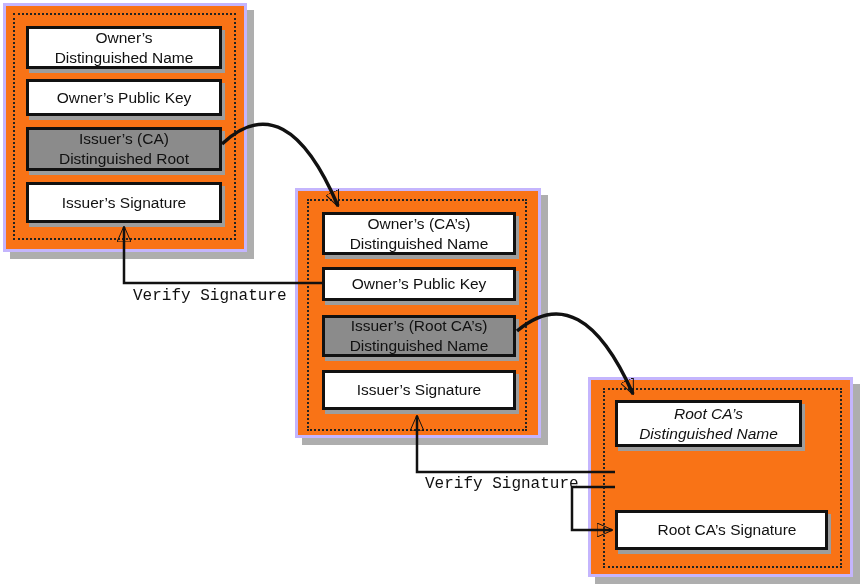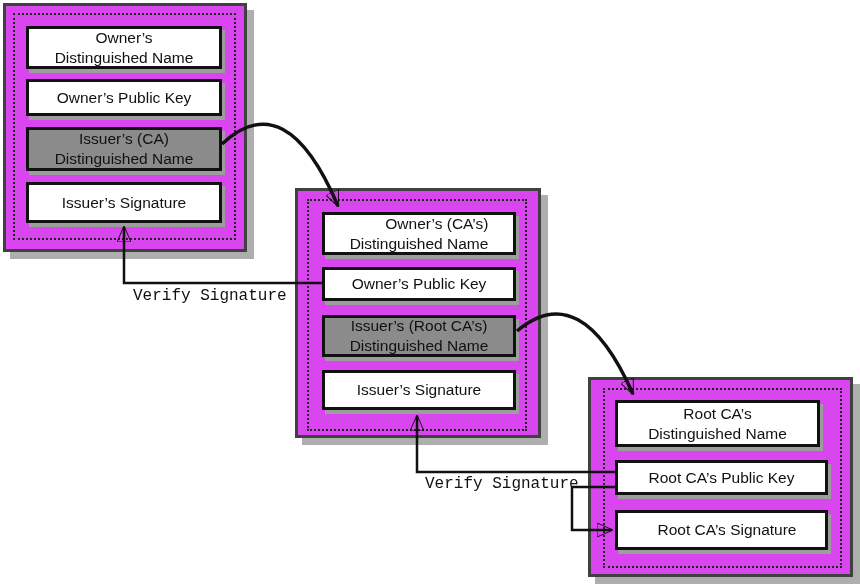--- a/index.html
+++ b/index.html
@@ -6,22 +6,22 @@
   #stage{
     position:relative;
     width:860px;height:584px;
     background:#ffffff;
     font-family:"Liberation Sans","DejaVu Sans",sans-serif;
     color:#111;
     overflow:hidden;
   }
   .cert{
     position:absolute;
-    background:#d946ef;
-    border:3px solid #404040;
+    background:#f97316;
+    border:3px solid #c4b5fd;
     box-shadow:7px 7px 0 #aeaeae;
     box-sizing:border-box;
   }
   .cert-inner{
     position:absolute;
     border:2px dotted #222;
   }
   .field{
     position:absolute;
     background:#ffffff;
@@ -54,39 +54,38 @@
 <body>
 
 <div id="stage">
 
   <div class="cert" style="left:3px;top:3px;width:244px;height:249px;">
     <div class="cert-inner" style="left:7px;top:7px;width:219px;height:223px;"></div>
     <div class="field" style="left:20px;top:20px;width:196px;height:43px;">Owner’s
 Distinguished Name</div>
     <div class="field" style="left:20px;top:73px;width:196px;height:37px;">Owner’s Public Key</div>
     <div class="field shaded" style="left:20px;top:121px;width:196px;height:44px;">Issuer’s (CA)
-Distinguished Name</div>
+Distinguished Root</div>
     <div class="field" style="left:20px;top:176px;width:196px;height:41px;">Issuer’s Signature</div>
   </div>
 
   <div class="cert" style="left:295px;top:188px;width:246px;height:250px;">
     <div class="cert-inner" style="left:9px;top:8px;width:216px;height:228px;"></div>
-    <div class="field" style="left:24px;top:21px;width:194px;height:43px;text-align:right;">Owner’s (CA’s)
+    <div class="field" style="left:24px;top:21px;width:194px;height:43px;">Owner’s (CA’s)
 Distinguished Name</div>
     <div class="field" style="left:24px;top:76px;width:194px;height:34px;">Owner’s Public Key</div>
     <div class="field shaded" style="left:24px;top:124px;width:194px;height:42px;">Issuer’s (Root CA’s)
 Distinguished Name</div>
     <div class="field" style="left:24px;top:179px;width:194px;height:40px;">Issuer’s Signature</div>
   </div>
 
   <div class="cert" style="left:588px;top:377px;width:265px;height:200px;">
     <div class="cert-inner" style="left:12px;top:8px;width:235px;height:176px;"></div>
-    <div class="field" style="left:24px;top:20px;width:205px;height:47px;">Root CA’s
+    <div class="field" style="left:24px;top:20px;width:187px;height:47px;font-style:italic;">Root CA’s
 Distinguished Name</div>
-    <div class="field" style="left:24px;top:80px;width:213px;height:35px;">Root CA’s Public Key</div>
     <div class="field" style="left:24px;top:130px;width:213px;height:40px;padding-left:11px;">Root CA’s Signature</div>
   </div>
 
   <svg class="overlay" width="860" height="584" viewBox="0 0 860 584">
     <defs>
       <marker id="ah" viewBox="0 0 16 14" markerWidth="16" markerHeight="14" refX="15" refY="7" orient="auto" markerUnits="userSpaceOnUse">
         <path d="M0,0 L16,7 L0,14 Z" fill="#111" stroke="none"></path>
       </marker>
     </defs>
     <path d="M 222 144 Q 286 84 338 206" stroke-width="3.5" marker-end="url(#ah)"></path>

